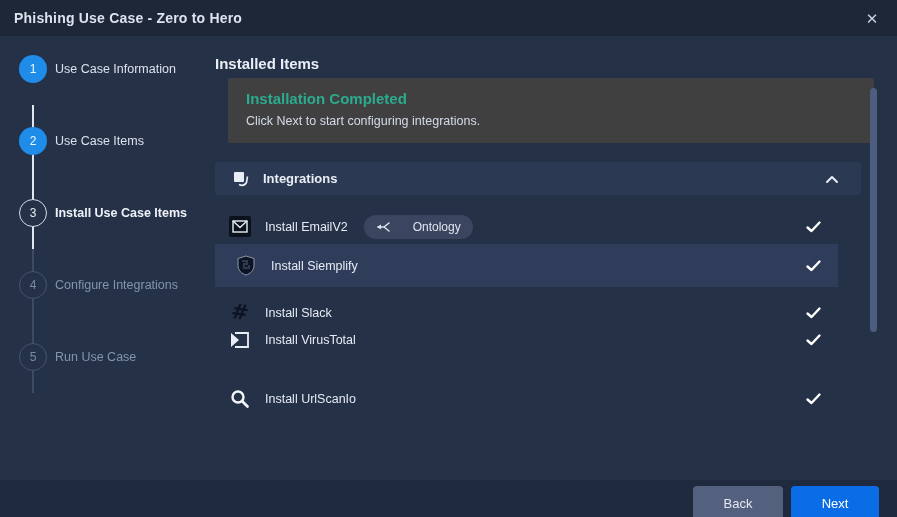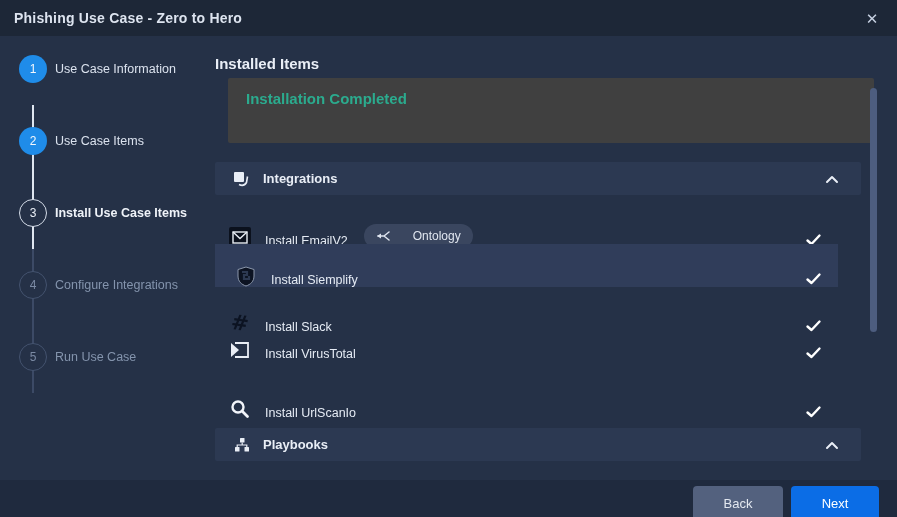--- a/index.html
+++ b/index.html
@@ -58,21 +58,21 @@
     position:absolute; left:215px; width:646px; height:33px;
     background:#2c3952; border-radius:2px;
     display:flex; align-items:center; padding:0 18px; cursor:pointer;
   }
   .section-header .sec-icon { width:18px; height:18px; margin-right:12px; display:flex; align-items:center; justify-content:center; }
   .section-header .sec-label { font-size:13px; font-weight:700; color:#e9eef6; flex:1; }
   .section-header .chevron { margin-right:4px; display:flex; }
 
   .row {
     position:absolute; left:215px; width:623px; height:43px;
-    display:flex; align-items:flex-end; padding:0 16px 0 14px;
+    display:flex; align-items:center; padding:0 16px 0 14px;
   }
   .row.highlighted { background:#303d5a; }
   .row .item-icon { width:22px; height:22px; margin-right:14px; display:flex; align-items:center; justify-content:center; }
   .row .item-label { font-size:12.5px; color:#e5ebf4; }
   .row .spacer { flex:1; }
   .badge {
     margin-left:16px; display:flex; align-items:center; gap:23px;
     background:#3a465f; border-radius:12px; height:24px; padding:0 12px;
     font-size:12px; color:#dfe5ef; cursor:pointer;
   }
@@ -138,20 +138,21 @@
     <div class="step upcoming" style="top:307px;">
       <span class="step-circle">5</span>
       <span class="step-label">Run Use Case</span>
     </div>
   </div>
 
   <div class="main-title">Installed Items</div>
 
   <div class="banner">
     <div class="banner-title">Installation Completed</div>
+    <div class="banner-sub">Click Next to start configuring integrations.</div>
   </div>
 
   <div class="section-header" style="top:162px;">
     <span class="sec-icon">
       <svg width="18" height="18" viewBox="0 0 18 18">
         <rect x="1" y="2" width="10" height="10" rx="1" fill="#e9eef6"></rect>
         <path d="M6 14.5 C9 16 12 15 13.5 12.5 L14.5 6.5" fill="none" stroke="#e9eef6" stroke-width="1.6"></path>
       </svg>
     </span>
     <span class="sec-label">Integrations</span>
@@ -241,36 +242,20 @@
     </span>
     <span class="item-label">Install UrlScanIo</span>
     <span class="spacer"></span>
     <span class="check">
       <svg width="17" height="17" viewBox="0 0 17 17">
           <polyline points="2.5,9.5 6.5,13 14.5,4.5" fill="none" stroke="#ffffff" stroke-width="2.4" stroke-linecap="round" stroke-linejoin="round"></polyline>
         </svg>
     </span>
   </div>
 
-  <div class="section-header" style="top:428px;">
-    <span class="sec-icon">
-      <svg width="16" height="16" viewBox="0 0 16 16">
-        <rect x="6" y="1" width="4.5" height="4.5" rx="0.5" fill="#e9eef6"></rect>
-        <rect x="1" y="10" width="4.5" height="4.5" rx="0.5" fill="#e9eef6"></rect>
-        <rect x="10.5" y="10" width="4.5" height="4.5" rx="0.5" fill="#e9eef6"></rect>
-        <path d="M8.2 5.5 V8 M3.2 10 V8 H12.8 V10" fill="none" stroke="#e9eef6" stroke-width="1.2"></path>
-      </svg>
-    </span>
-    <span class="sec-label">Playbooks</span>
-    <span class="chevron">
-      <svg width="14" height="10" viewBox="0 0 14 10">
-          <polyline points="2,8 7,3 12,8" fill="none" stroke="#e9eef6" stroke-width="2" stroke-linecap="round" stroke-linejoin="round"></polyline>
-        </svg>
-    </span>
-  </div>
 
   <div class="scrollbar-thumb"></div>
 
   <div class="footer">
     <button class="btn btn-back">Back</button>
     <button class="btn btn-next">Next</button>
   </div>
 
 </div>
 

